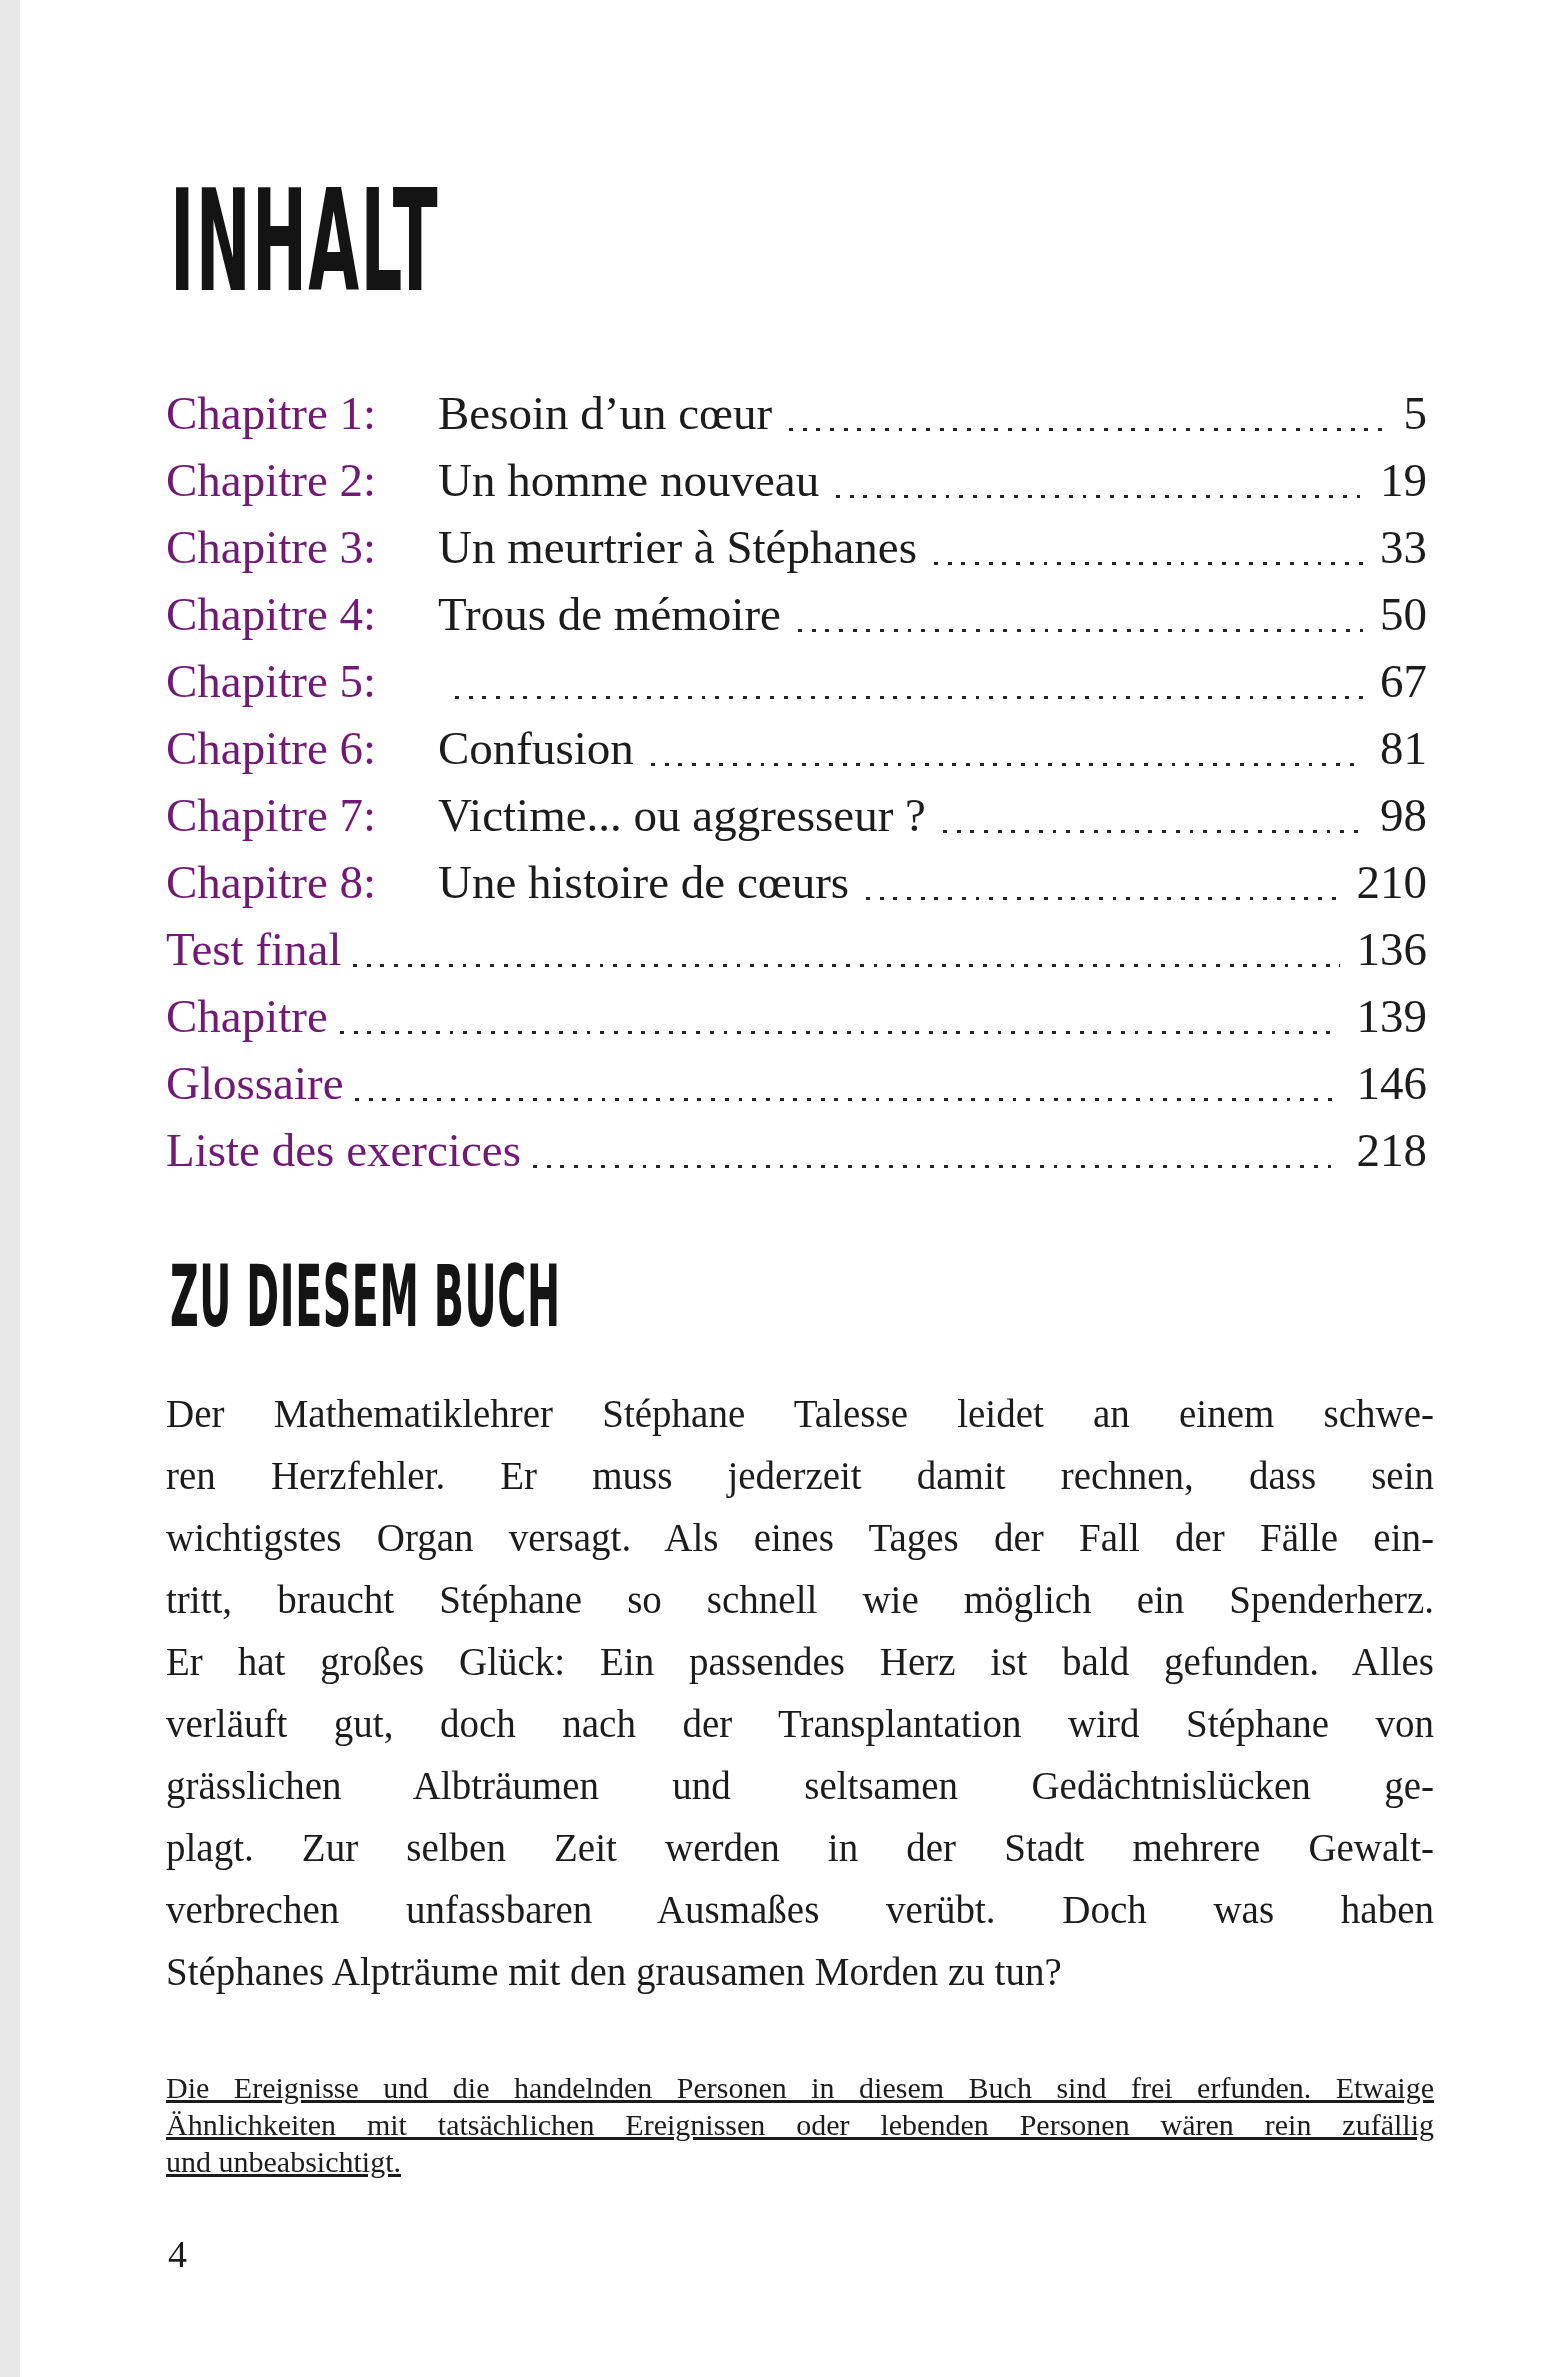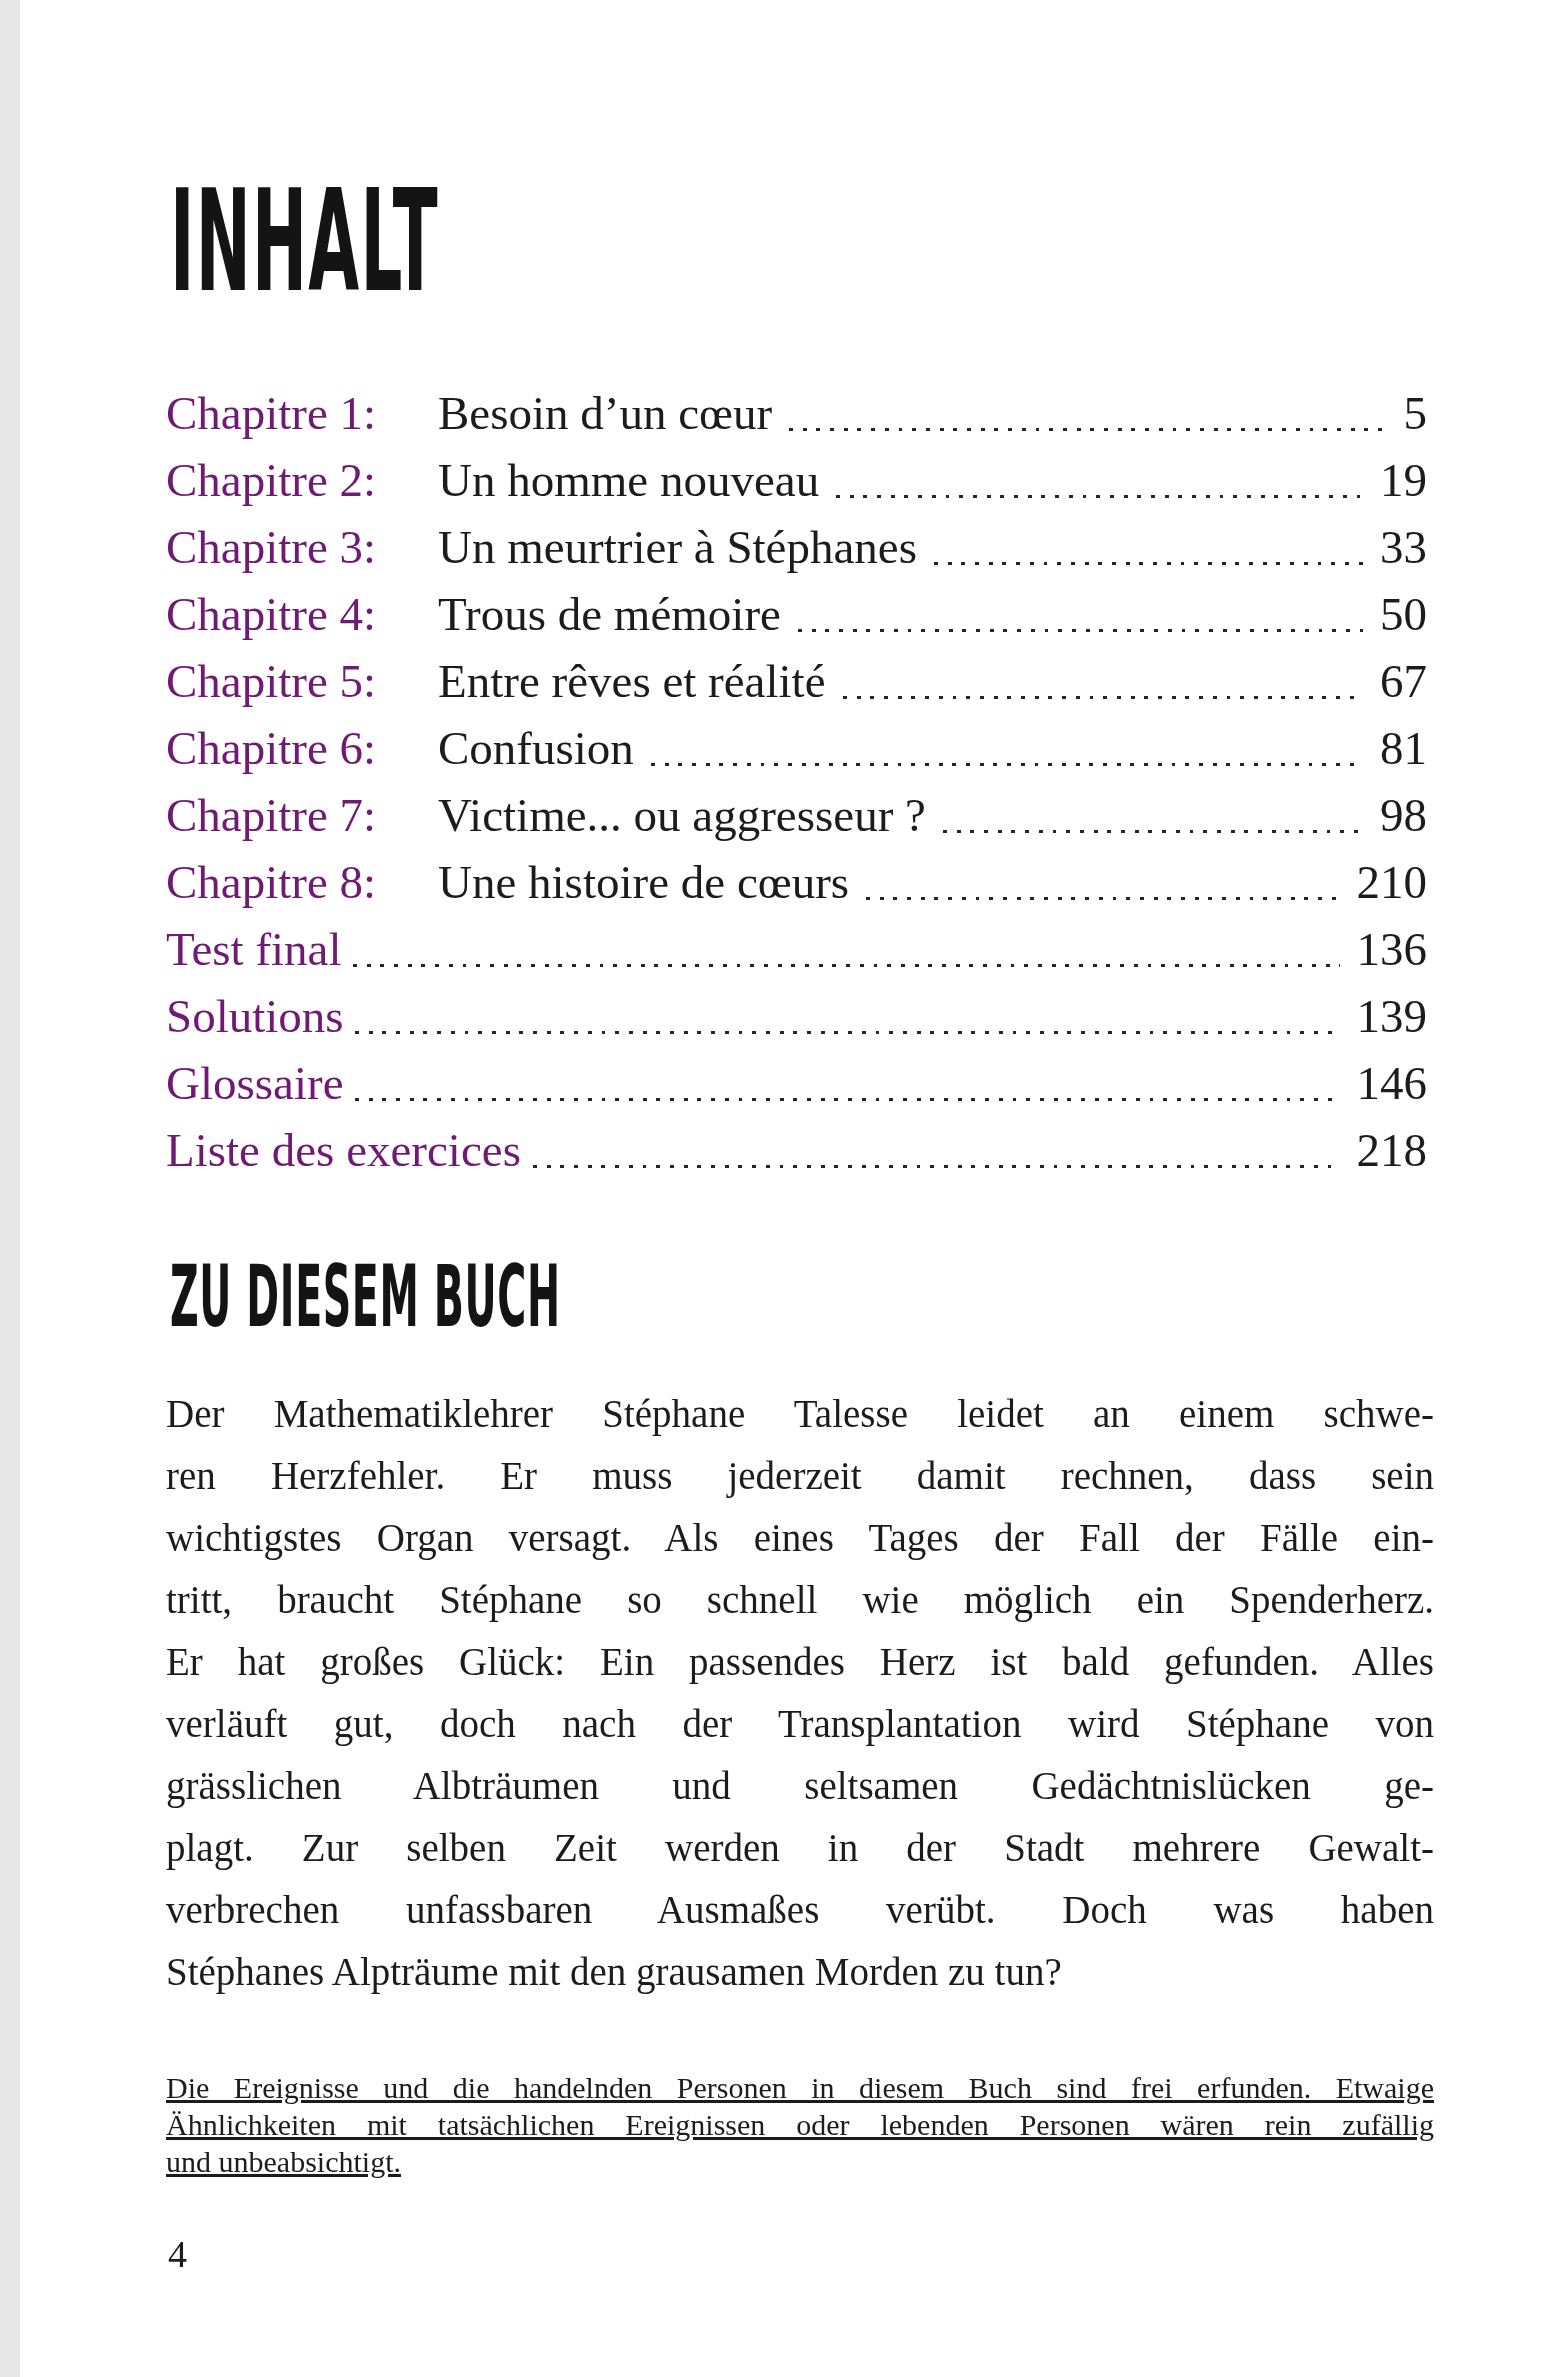--- a/index.html
+++ b/index.html
@@ -140,21 +140,20 @@
         <span class="toc-page">33</span>
     </div>
     <div class="toc-row">
       <span class="toc-label">Chapitre 4:</span>
         <span class="toc-title">Trous de mémoire</span>
         <span class="toc-leader"></span>
         <span class="toc-page">50</span>
     </div>
     <div class="toc-row">
       <span class="toc-label">Chapitre 5:</span>
-        <span class="toc-title">Entre rêves et réalité</span>
         <span class="toc-leader"></span>
         <span class="toc-page">67</span>
     </div>
     <div class="toc-row">
       <span class="toc-label">Chapitre 6:</span>
         <span class="toc-title">Confusion</span>
         <span class="toc-leader"></span>
         <span class="toc-page">81</span>
     </div>
     <div class="toc-row">
@@ -168,21 +167,21 @@
         <span class="toc-title">Une histoire de cœurs</span>
         <span class="toc-leader"></span>
         <span class="toc-page">210</span>
     </div>
     <div class="toc-row backmatter">
       <span class="toc-label">Test final</span>
         <span class="toc-leader"></span>
         <span class="toc-page">136</span>
     </div>
     <div class="toc-row backmatter">
-      <span class="toc-label">Solutions</span>
+      <span class="toc-label">Chapitre</span>
         <span class="toc-leader"></span>
         <span class="toc-page">139</span>
     </div>
     <div class="toc-row backmatter">
       <span class="toc-label">Glossaire</span>
         <span class="toc-leader"></span>
         <span class="toc-page">146</span>
     </div>
     <div class="toc-row backmatter">
       <span class="toc-label">Liste des exercices</span>

